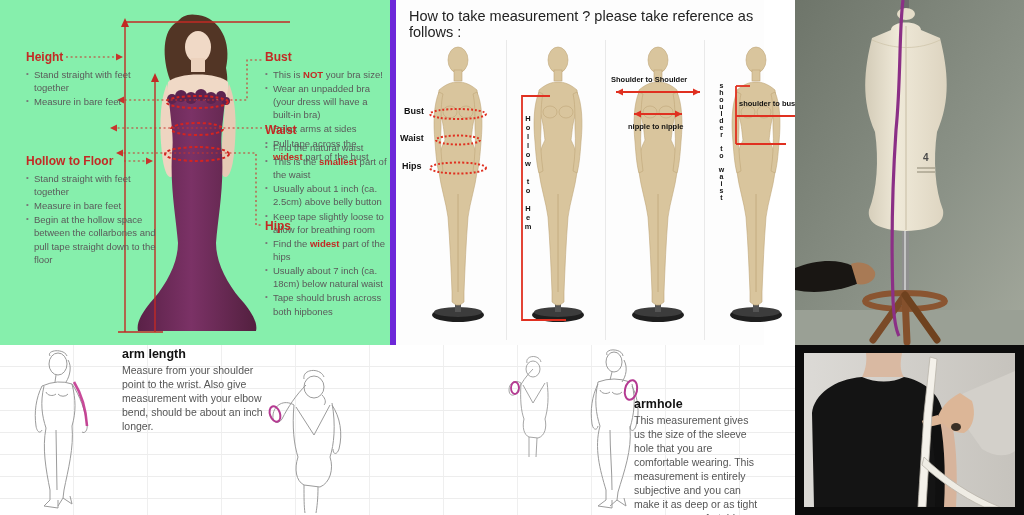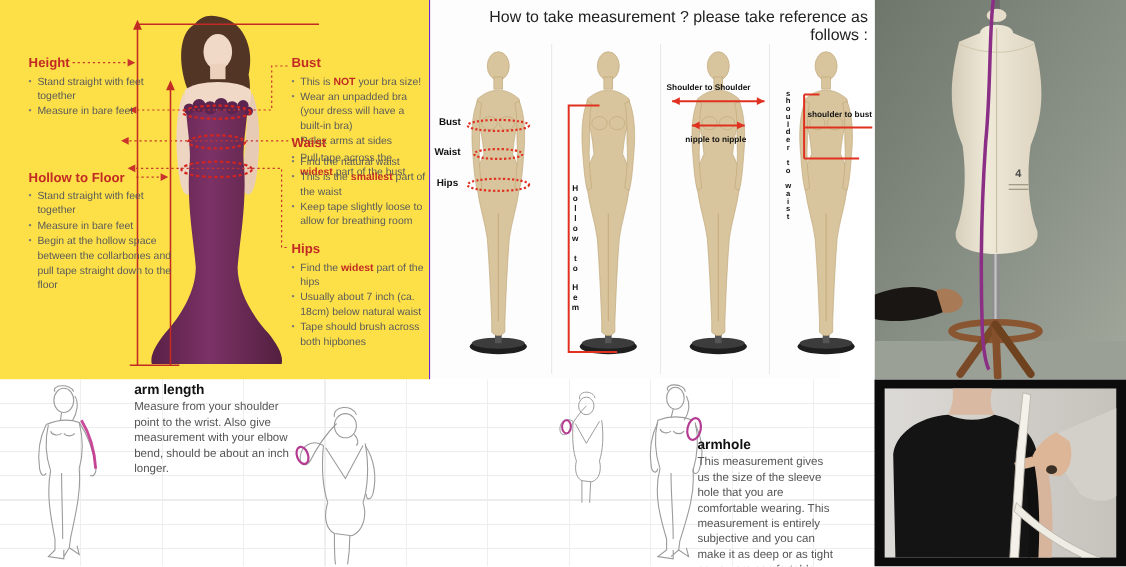--- a/index.html
+++ b/index.html
@@ -2,30 +2,30 @@
 <html><head>
 <meta charset="utf-8">
 <style>
   * { margin:0; padding:0; box-sizing:border-box; }
   html,body { width:1024px; height:515px; overflow:hidden; background:#fff;
     font-family:"Liberation Sans", sans-serif; }
   .abs { position:absolute; }
   #stage { position:relative; width:1024px; height:515px; background:#fff; }
 
   
-  #left-panel { left:0; top:0; width:390px; height:345px; background:#fde047; }
+  #left-panel { left:0; top:0; width:390px; height:345px; background:#86efac; }
   .m-section { position:absolute; width:132px; }
   .m-heading { color:#c22a24; font-weight:bold; font-size:12px; margin-bottom:4px; }
   .m-list { list-style:none; font-size:9.5px; color:#5a5a5a; line-height:1.38; }
   .m-list li { padding-left:8px; position:relative; margin-bottom:1px; }
   .m-list li::before { content:"•"; position:absolute; left:0; top:0; color:#777; font-size:8px; }
   .hl { color:#c22a24; font-weight:bold; }
 
   
-  #middle-panel { left:390px; top:0; width:374px; height:345px; background:#fdfdfd; border-left:1px solid #6d28d9;text-align:right; }
+  #middle-panel { left:390px; top:0; width:374px; height:345px; background:#fdfdfd; border-left:6px solid #6d28d9; }
   #how-to-header { position:absolute; left:13px; top:8px; width:385px; font-size:14.5px; color:#222; font-weight:500; }
   .fig { position:absolute; top:42px; width:100px; height:295px; }
   .fig-label { position:absolute; font-size:9px; font-weight:bold; color:#111; white-space:nowrap; }
   .fig-label-sm { font-size:7.5px; }
   .vtext { writing-mode:vertical-rl; text-orientation:upright; letter-spacing:0px; line-height:1; }
   .divider { position:absolute; top:40px; width:1px; height:300px; background:#e9e9e9; }
 
   
   #right-panel { left:795px; top:0; width:229px; height:345px; overflow:hidden; }
   #shoulder-hem-caption { position:absolute; left:6px; top:142px; width:222px;
@@ -154,20 +154,21 @@
         <li>Relax arms at sides</li>
         <li><span>Pull tape across the </span><span class="hl">widest</span><span> part of the bust</span></li>
       </ul>
     </div>
 
     <div class="m-section" style="left:265px; top:123px; width:122px;">
       <div class="m-heading">Waist</div>
       <ul class="m-list">
         <li>Find the natural waist</li>
         <li><span>This is the </span><span class="hl">smallest</span><span> part of the waist</span></li>
+        <li>Usually about 1 inch (ca. 2.5cm) above belly button</li>
         <li>Keep tape slightly loose to allow for breathing room</li>
       </ul>
     </div>
 
     <div class="m-section" style="left:265px; top:219px; width:122px;">
       <div class="m-heading">Hips</div>
       <ul class="m-list">
         <li><span>Find the </span><span class="hl">widest</span><span> part of the hips</span></li>
         <li>Usually about 7 inch (ca. 18cm) below natural waist</li>
         <li>Tape should brush across both hipbones</li>

